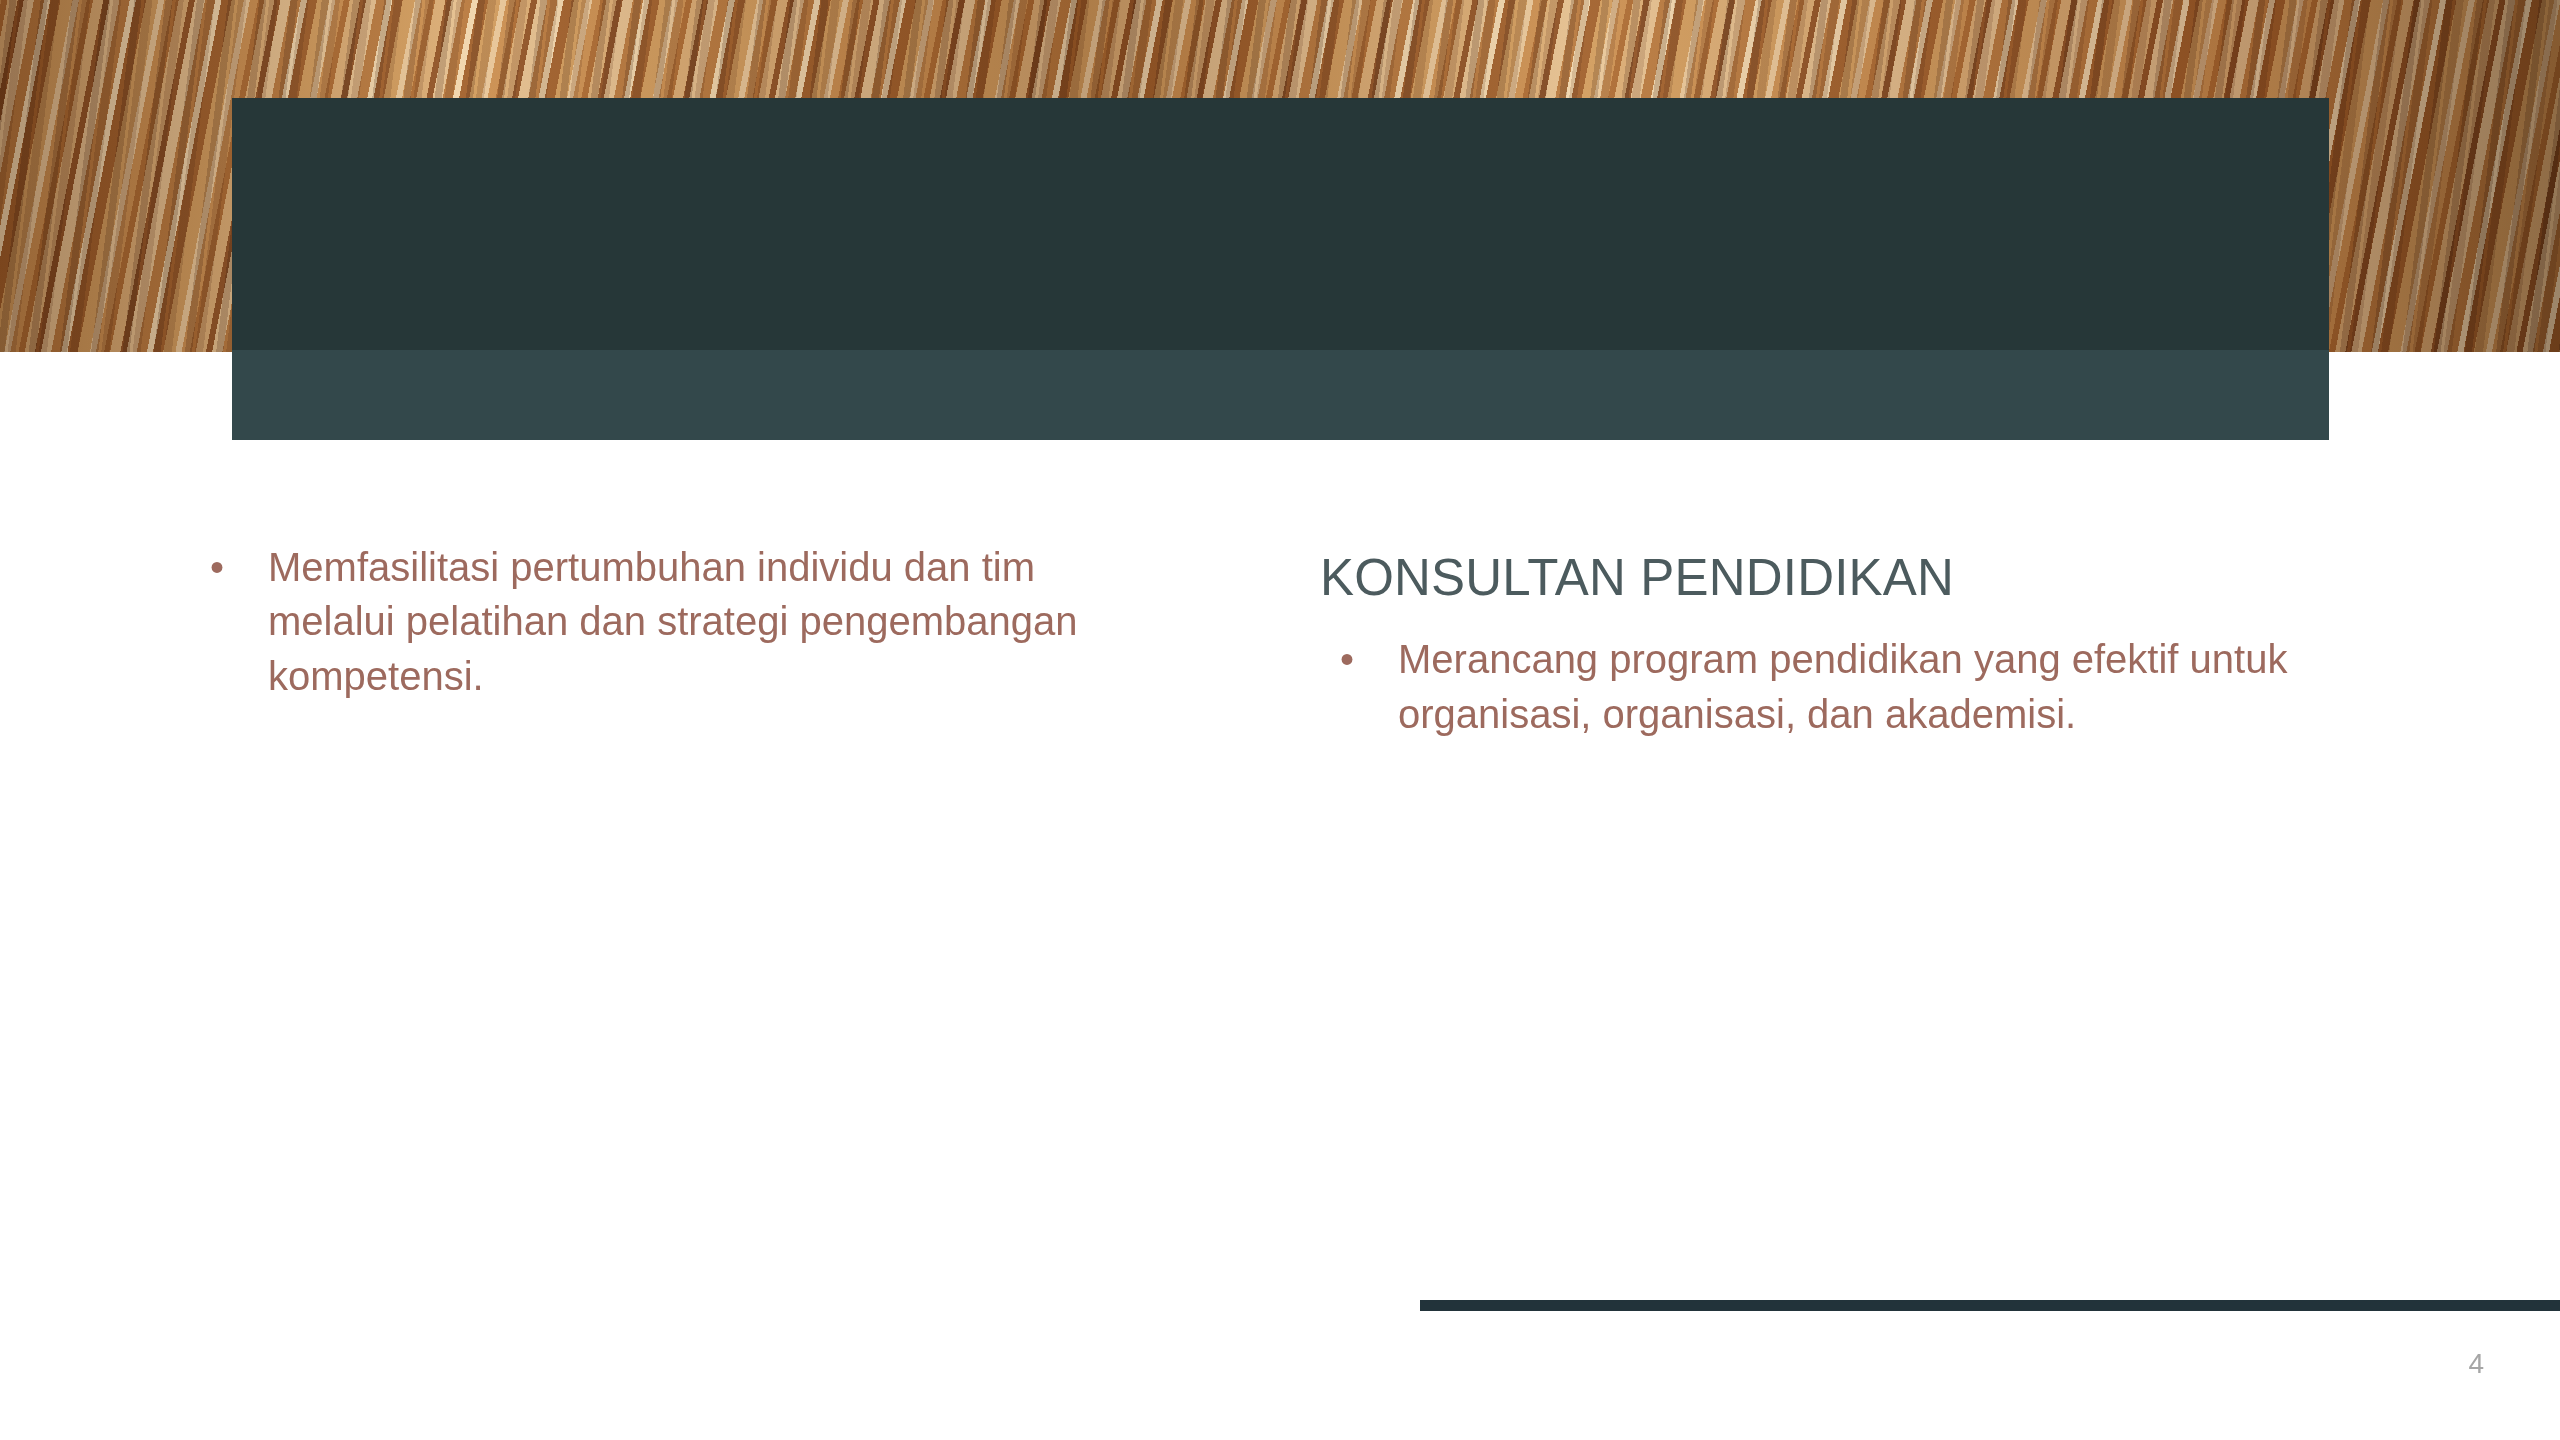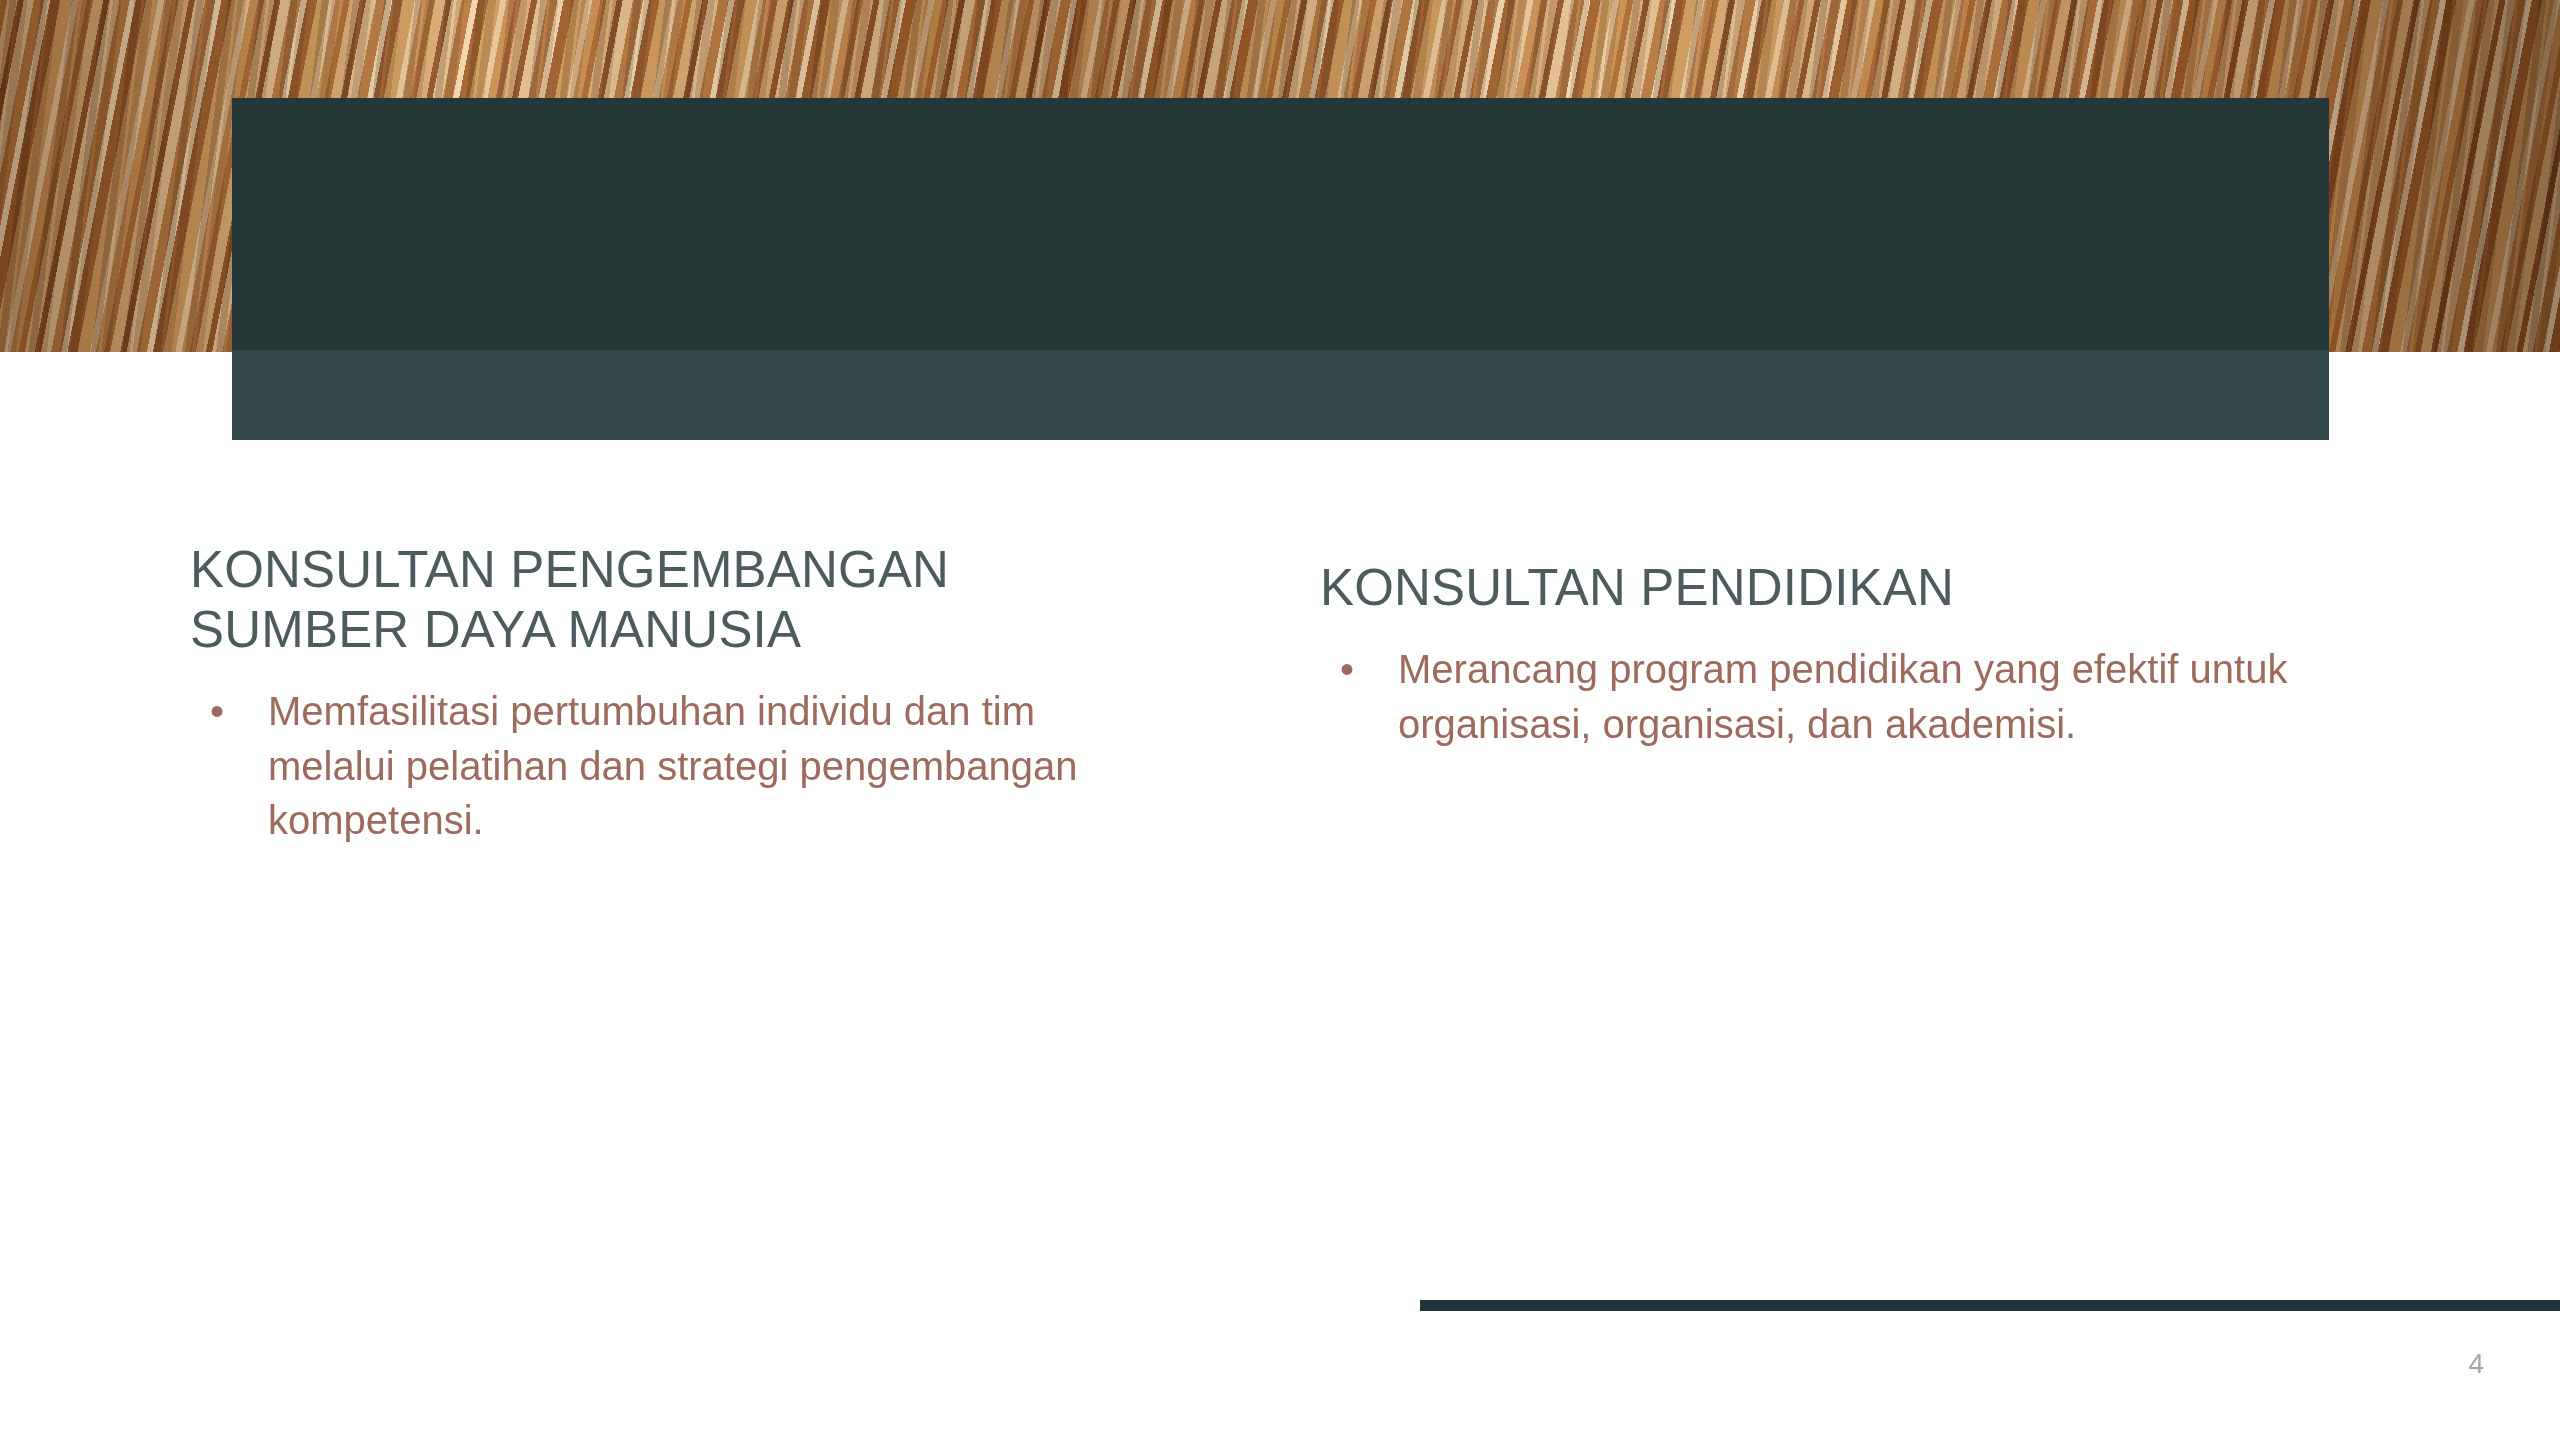--- a/index.html
+++ b/index.html
@@ -120,21 +120,21 @@
   .col-right { left: 1320px; width: 990px; }
 
   .col-heading {
     color: #4c5b5e;
     font-size: 51px;
     line-height: 1.18;
     font-weight: 400;
     margin: 0 0 24px 0;
     letter-spacing: 0.2px;
   }
-  .col-right .col-heading { margin-top: 18px; }
+  .col-right .col-heading { margin-top: 8px; }
 
   ul.bullets {
     list-style: none;
     margin: 0;
     padding: 0;
   }
   ul.bullets li {
     position: relative;
     padding-left: 78px;
     color: #9d6a5e;
@@ -177,21 +177,20 @@
   <div class="wood-band">
     <div class="grain"></div>
     <div class="grain2"></div>
     <div class="shade"></div>
   </div>
 
   <div class="title-plate"></div>
   <div class="title-plate-overlay"></div>
 
   <div class="col col-left">
-    <h2 class="col-heading">KONSULTAN PENGEMBANGAN SUMBER DAYA MANUSIA</h2>
     <ul class="bullets">
       <li>
         <span class="dot">•</span>
         <span>Memfasilitasi pertumbuhan individu dan tim melalui pelatihan dan strategi pengembangan kompetensi.</span>
       </li>
     </ul>
   </div>
 
   <div class="col col-right">
     <h2 class="col-heading">KONSULTAN PENDIDIKAN</h2>

